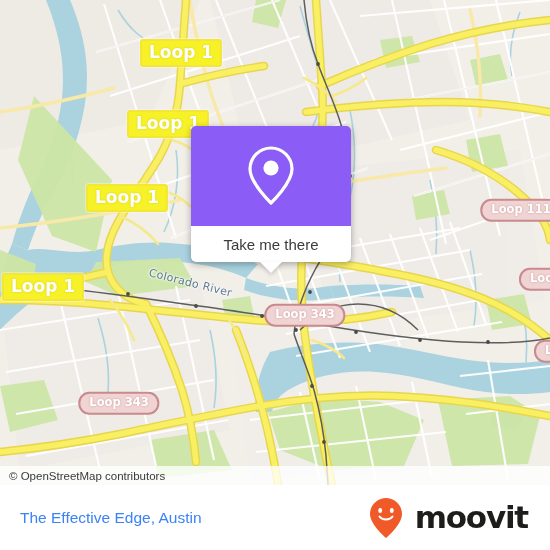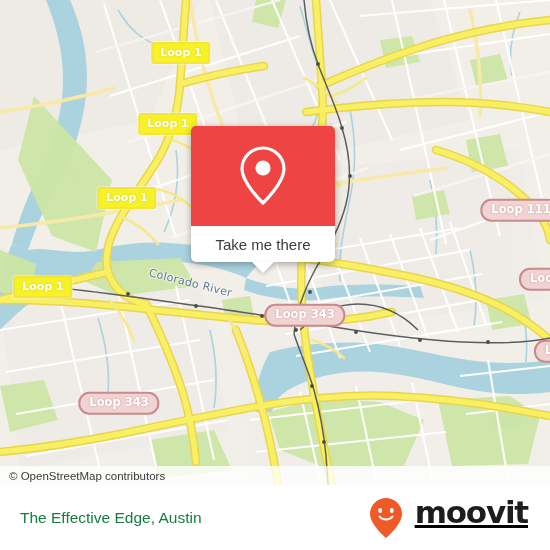--- a/index.html
+++ b/index.html
@@ -38,21 +38,21 @@
     line-height: 1;
     transform: translate(-50%, -50%);
     pointer-events: auto;
   }
   .badge-motorway {
     background: #f7f128;
     color: #ffffff;
     border: 2px solid #f3e53a;
     border-radius: 3px;
     padding: 3px 7px 4px 7px;
-    font-size: 11px;
+    font-size: 17px;
     text-shadow: 0 0 2px rgba(150,140,0,.35);
     box-shadow: 0 0 0 1px rgba(255,255,255,.35);
   }
   .badge-trunk {
     background: #f0d3d3;
     color: #ffffff;
     border: 2px solid #c88a8e;
     border-radius: 11px;
     padding: 3px 9px 4px 9px;
     font-size: 11.5px;
@@ -70,23 +70,23 @@
     text-shadow: 0 0 3px #ffffff, 0 0 3px #ffffff, 0 0 2px #ffffff;
     white-space: nowrap;
     transform-origin: left center;
   }
 
   
   #popup {
     position: absolute;
     left: 191px;
     top: 126px;
-    width: 144px;
+    width: 160px;
     border-radius: 5px;
-    background: #ef4444;
+    background: #8b5cf6;
     box-shadow: 0 2px 7px rgba(0,0,0,.33);
     overflow: visible;
   }
   #popup-img {
     height: 100px;
     border-radius: 5px 5px 0 0;
     display: flex;
     align-items: center;
     justify-content: center;
   }
@@ -140,28 +140,27 @@
     height: 65px;
     background: #ffffff;
     display: flex;
     align-items: center;
     justify-content: space-between;
     box-sizing: border-box;
     padding: 0 22px 0 20px;
   }
   #footer-title {
     font-size: 15.5px;
-    color: #15803d;
+    color: #3b82f6;
     font-family: "Liberation Sans", sans-serif;
   }
   #brand {
     display: flex;
-    align-items: flex-start;
+    align-items: center;
     gap: 12px;
-    text-decoration: underline;
   }
   #brand-wordmark {
     font-family: "DejaVu Sans", "Liberation Sans", sans-serif;
     font-size: 31px;
     font-weight: bold;
     color: #1d1d1b;
     letter-spacing: -1.2px;
     line-height: 1;
   }
 </style>

